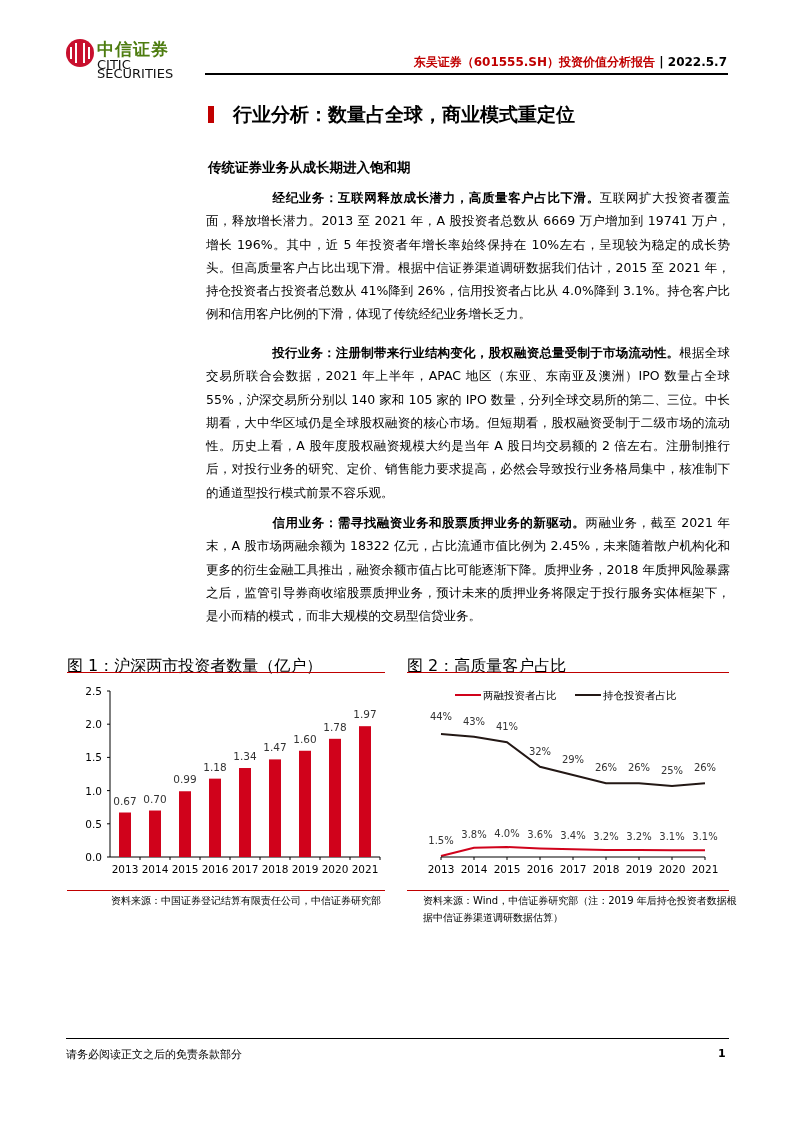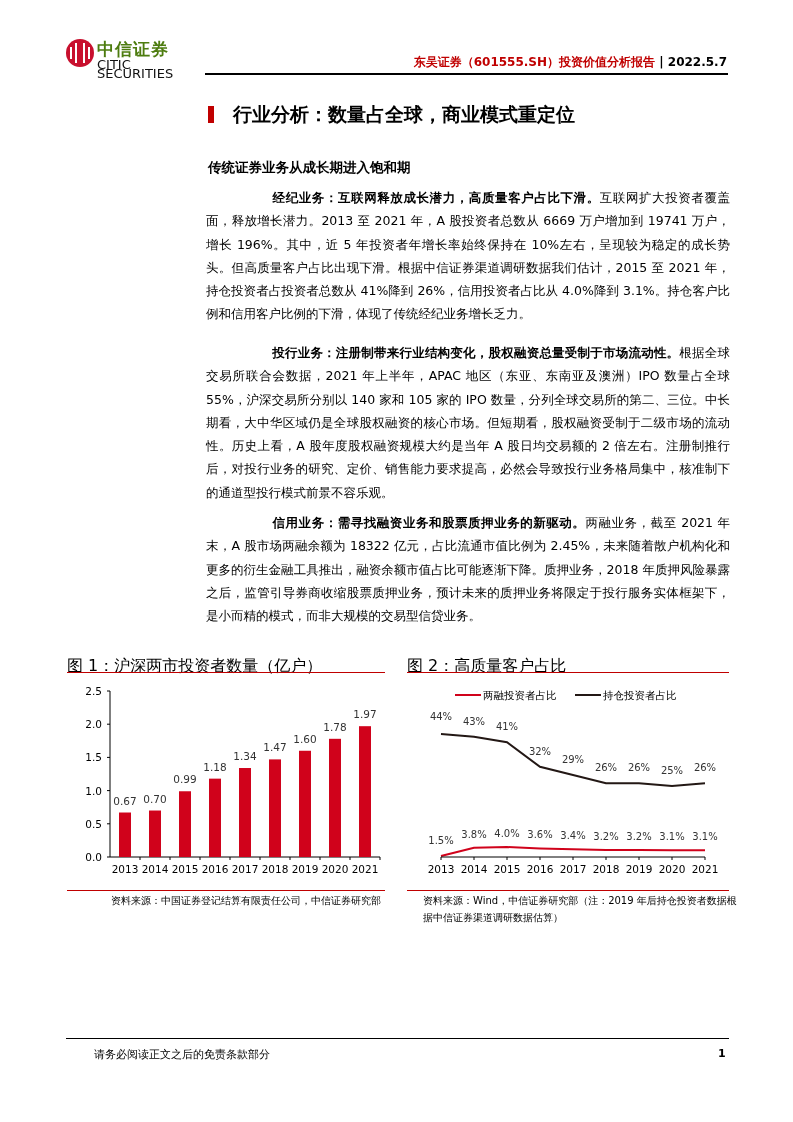--- a/index.html
+++ b/index.html
@@ -18,21 +18,21 @@
   .section-bar { left:208px; top:106px; width:6px; height:17px; background:#c00000; }
   .section-title { left:233px; top:102px; font-size:19px; font-weight:bold; }
   .subsection { left:208px; top:159px; font-size:13.5px; font-weight:bold; }
   .para { left:206px; width:524px; font-size:12.5px; line-height:23.3px; text-align:justify; }
   .para .lead { font-weight:bold;margin-left:41px; }
   .para .indent { display:inline-block; width:25px; }
   .fig-title { font-size:16px; }
   .fig-rule { height:1px; background:#c00000; }
   .src { font-size:10px; line-height:17px; }
   .footer-rule { left:66px; top:1038px; width:663px; height:1px; background:#000; }
-  .footer-text { left:66px; top:1047px; font-size:11px;margin-left:28px; }
+  .footer-text { left:66px; top:1047px; font-size:11px; }
   .page-num { left:718px; top:1047px; font-size:11px; font-weight:bold; }
   svg text { font-family:"DejaVu Sans","Liberation Sans",sans-serif; }
 </style>
 </head>
 <body>
 
 <div class="abs logo">
   <div class="logo-mark"></div>
   <div class="logo-cn">中信证券</div>
   <div class="logo-en">CITIC SECURITIES</div>

